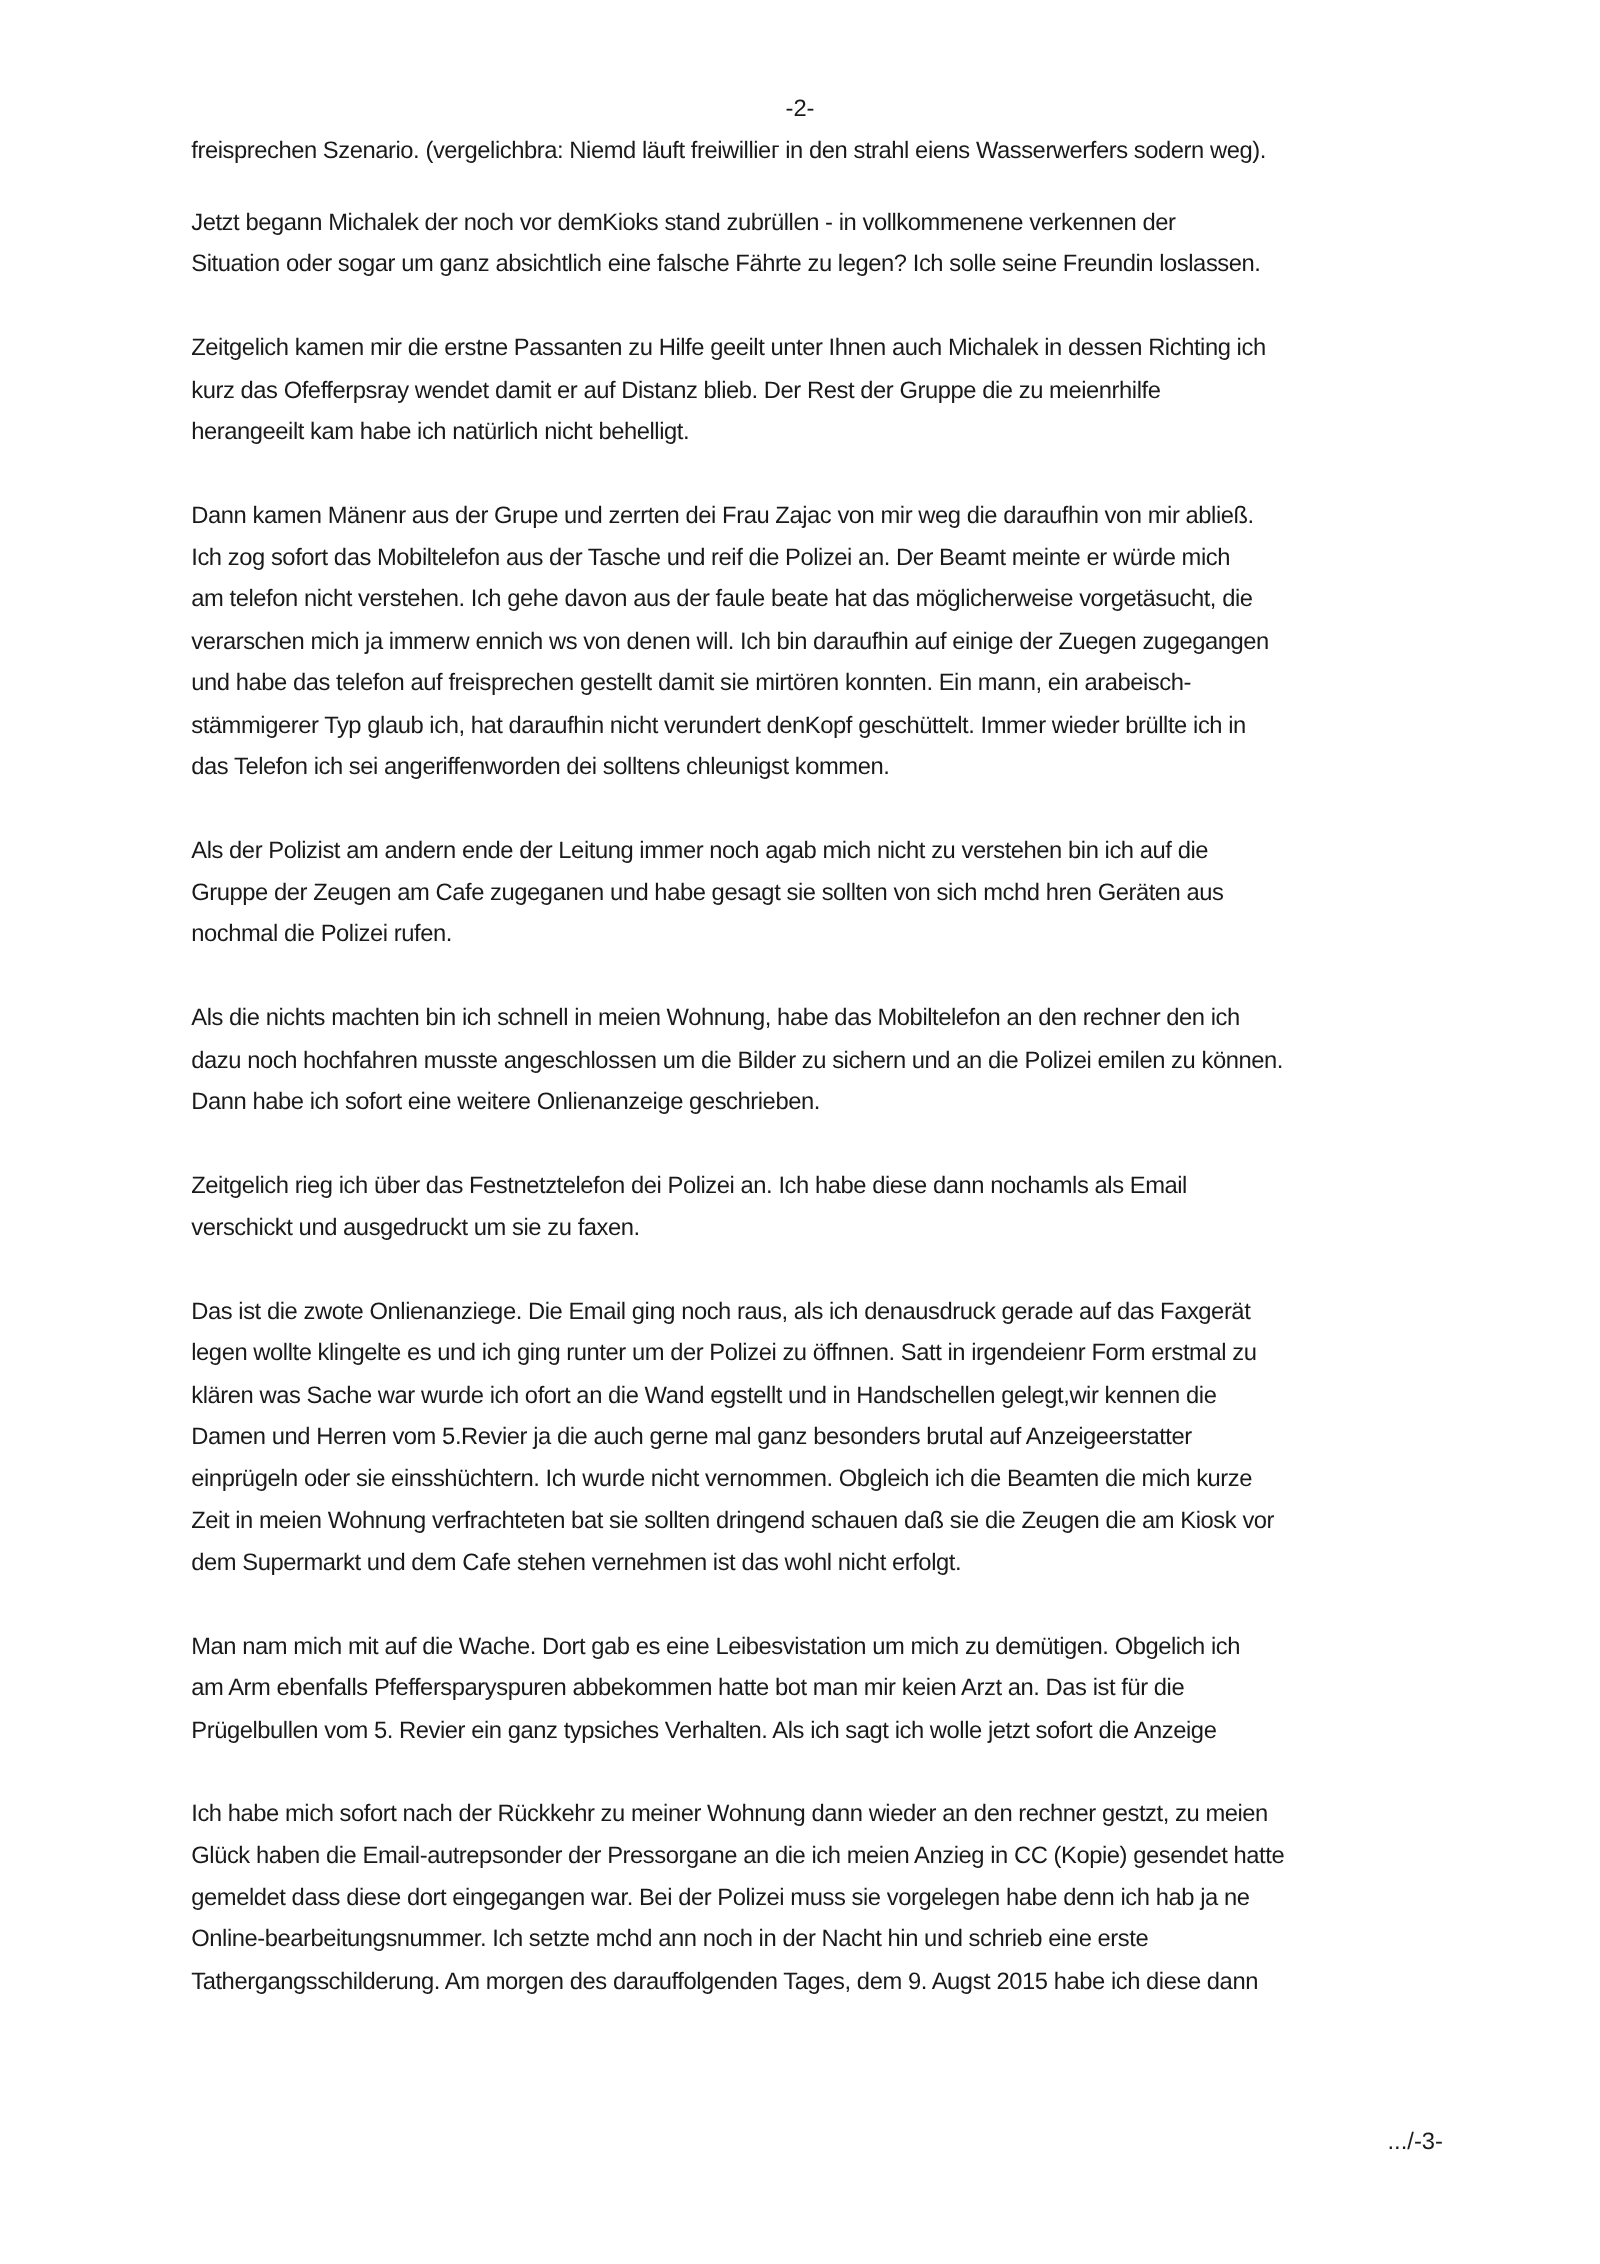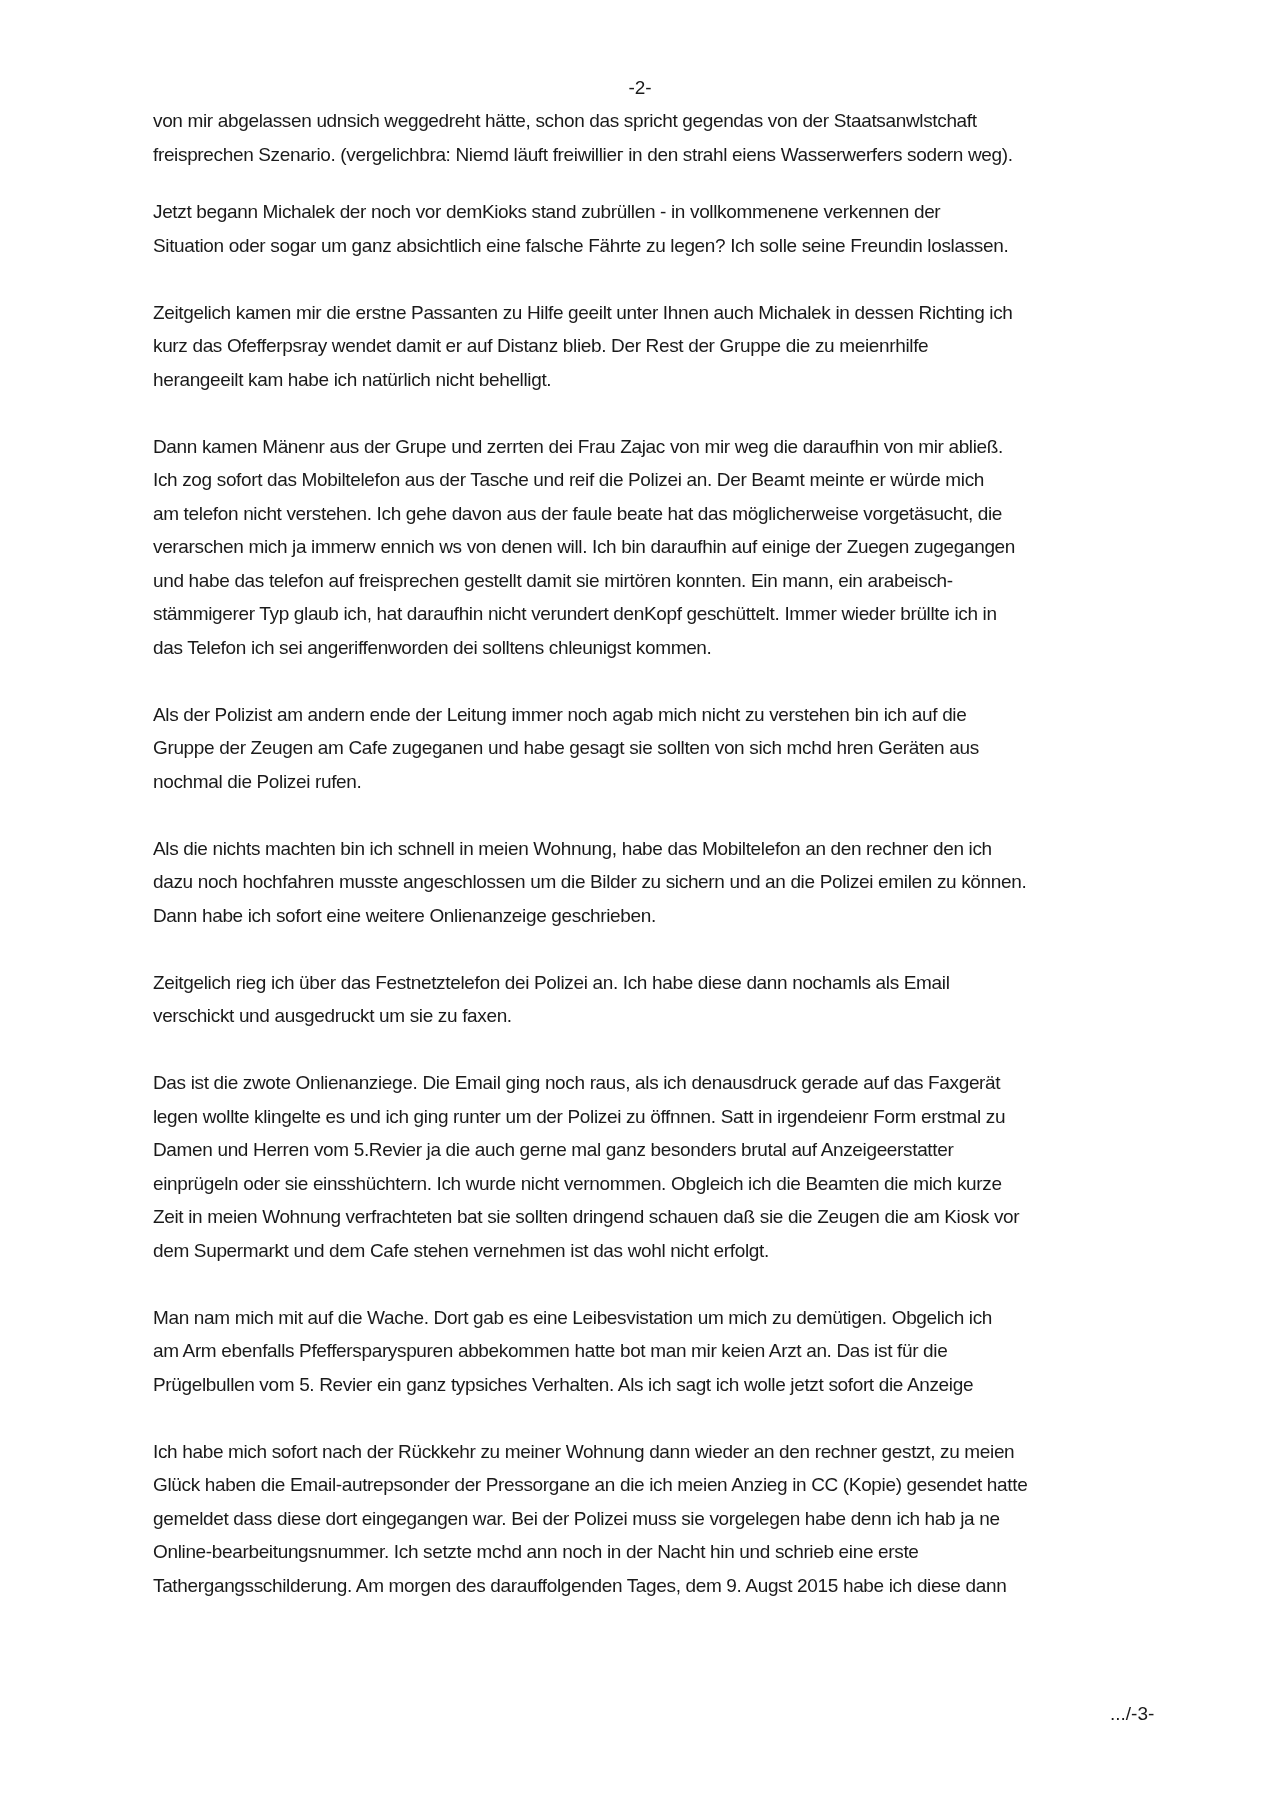--- a/index.html
+++ b/index.html
@@ -14,21 +14,20 @@
   .para.first { margin-bottom: 24px; }
   .continuation { position: absolute; top: 1702px; left: 1110px; font-size: 19px; line-height: 24px; }
 </style>
 </head>
 <body>
 
 <div class="page-number">-2-</div>
 
 <div class="body-text" id="body-text">
     <div class="para first">
-      <span class="line">von mir abgelassen udnsich weggedreht hätte, schon das spricht gegendas von der Staatsanwlstchaft</span>
       <span class="line">freisprechen Szenario. (vergelichbra: Niemd läuft freiwilliег in den strahl eiens Wasserwerfers sodern weg).</span>
     </div>
     <div class="para">
       <span class="line">Jetzt begann Michalek der noch vor demKioks stand zubrüllen - in vollkommenene verkennen der</span>
       <span class="line">Situation oder sogar um ganz absichtlich eine falsche Fährte zu legen? Ich solle seine Freundin loslassen.</span>
     </div>
     <div class="para">
       <span class="line">Zeitgelich kamen mir die erstne Passanten zu Hilfe geeilt unter Ihnen auch Michalek in dessen Richting ich</span>
       <span class="line">kurz das Ofefferpsray wendet damit er auf Distanz blieb. Der Rest der Gruppe die zu meienrhilfe</span>
       <span class="line">herangeeilt kam habe ich natürlich nicht behelligt.</span>
@@ -52,20 +51,21 @@
       <span class="line">dazu noch hochfahren musste angeschlossen um die Bilder zu sichern und an die Polizei emilen zu können.</span>
       <span class="line">Dann habe ich sofort eine weitere Onlienanzeige geschrieben.</span>
     </div>
     <div class="para">
       <span class="line">Zeitgelich rieg ich über das Festnetztelefon dei Polizei an. Ich habe diese dann nochamls als Email</span>
       <span class="line">verschickt und ausgedruckt um sie zu faxen.</span>
     </div>
     <div class="para">
       <span class="line">Das ist die zwote Onlienanziege. Die Email ging noch raus, als ich denausdruck gerade auf das Faxgerät</span>
       <span class="line">legen wollte klingelte es und ich ging runter um der Polizei zu öffnnen. Satt in irgendeienr Form erstmal zu</span>
+      <span class="line">klären was Sache war wurde ich ofort an die Wand egstellt und in Handschellen gelegt,wir kennen die</span>
       <span class="line">Damen und Herren vom 5.Revier ja die auch gerne mal ganz besonders brutal auf Anzeigeerstatter</span>
       <span class="line">einprügeln oder sie einsshüchtern. Ich wurde nicht vernommen. Obgleich ich die Beamten die mich kurze</span>
       <span class="line">Zeit in meien Wohnung verfrachteten bat sie sollten dringend schauen daß sie die Zeugen die am Kiosk vor</span>
       <span class="line">dem Supermarkt und dem Cafe stehen vernehmen ist das wohl nicht erfolgt.</span>
     </div>
     <div class="para">
       <span class="line">Man nam mich mit auf die Wache. Dort gab es eine Leibesvistation um mich zu demütigen. Obgelich ich</span>
       <span class="line">am Arm ebenfalls Pfeffersparyspuren abbekommen hatte bot man mir keien Arzt an. Das ist für die</span>
       <span class="line">Prügelbullen vom 5. Revier ein ganz typsiches Verhalten. Als ich sagt ich wolle jetzt sofort die Anzeige</span>
     </div>

